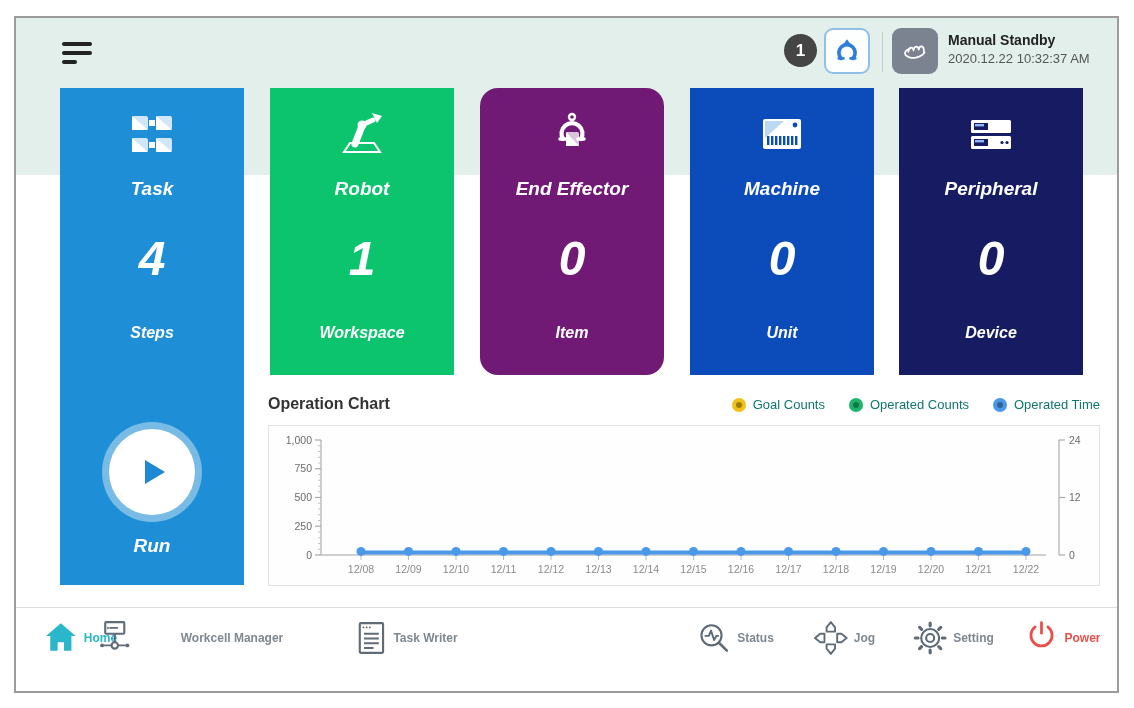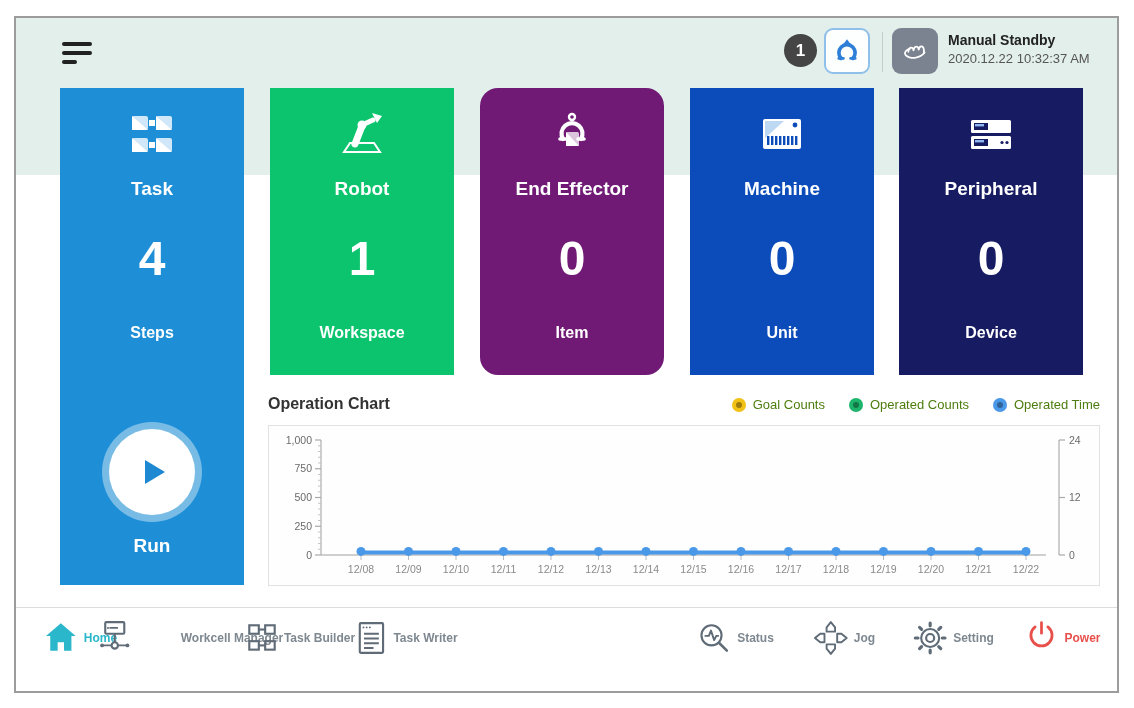--- a/index.html
+++ b/index.html
@@ -18,34 +18,34 @@
   .tool-btn { position:absolute; left:808px; top:10px; width:46px; height:46px; background:#fdfefe; border:2px solid #8fc0ea; border-radius:9px;
               display:flex; align-items:center; justify-content:center; cursor:pointer; }
   .hdr-divider { position:absolute; left:866px; top:14px; width:1px; height:40px; background:#c2cecb; }
   .hand-btn { position:absolute; left:876px; top:10px; width:46px; height:46px; background:#7b8290; border-radius:9px;
               display:flex; align-items:center; justify-content:center; cursor:pointer; }
   .status-block { position:absolute; left:932px; top:14px; }
   .status-title { font-size:14px; font-weight:700; color:#222; }
   .status-time { font-size:13px; color:#555; margin-top:3px; }
 
   
-  .card { position:absolute; top:70px; width:184px; height:287px; color:#fff; text-align:center; cursor:pointer; }
+  .card { position:absolute; top:70px; width:184px; height:287px; color:#fff; text-align:center; cursor:pointer;font-style:italic; }
   .card.tall { height:497px; }
   .card .icon-wrap { position:absolute; top:20px; left:0; width:100%; display:flex; justify-content:center; }
   .card .c-title { position:absolute; top:90px; left:0; width:100%; font-size:19px; font-weight:700; }
   .card .c-value { position:absolute; top:143px; left:0; width:100%; font-size:48px; font-weight:700; }
   .card .c-unit  { position:absolute; top:236px; left:0; width:100%; font-size:16px; font-weight:700; }
   .run-btn { position:absolute; left:49px; top:341px; width:86px; height:86px; border-radius:50%; background:#fff;
              box-shadow:0 0 0 7px rgba(255,255,255,.4); display:flex; align-items:center; justify-content:center; cursor:pointer; }
   .run-label { position:absolute; top:447px; left:0; width:100%; font-size:19px; font-weight:700; }
 
   
   .chart-title { position:absolute; left:252px; top:377px; font-size:16px; font-weight:700; color:#333; }
   .legend { position:absolute; top:379px; right:17px; display:flex; gap:24px; align-items:center; }
-  .legend-item { display:flex; align-items:center; gap:7px; font-size:13px; color:#4d7c0f; }
+  .legend-item { display:flex; align-items:center; gap:7px; font-size:13px; color:#0f766e; }
   .legend-dot { width:14px; height:14px; border-radius:50%; position:relative; }
   .legend-dot::after { content:""; position:absolute; left:4px; top:4px; width:6px; height:6px; border-radius:50%; background:rgba(0,0,0,.35); }
   .chart-panel { position:absolute; left:252px; top:407px; width:832px; height:161px; border:1px solid #e2e2e2; background:#fefefe; }
 
   
   .bottombar { position:absolute; left:0; bottom:0; width:100%; height:84px; background:#fff; border-top:1px solid #dcdcdc; }
   .nav-item { position:absolute; top:12px; transform:translateX(-50%); display:flex; flex-direction:row; align-items:center; gap:5px; cursor:pointer; }
   .nav-label { font-size:12px; font-weight:700; color:#7e8890; white-space:nowrap; }
   .nav-item.active .nav-label { color:#2ab7cc; }
   .nav-item.danger .nav-label { color:#e8504c; }
@@ -298,33 +298,20 @@
             <circle cx="17" cy="24" r="3"></circle>
             <path d="M 5,24 H 14 M 20,24 H 29" stroke-width="1.6"></path>
           </g>
           <path d="M 12,7.5 H 20" stroke="#5f6b76" stroke-width="1.6"></path>
           <circle cx="10.6" cy="7.5" r="1" fill="#5f6b76"></circle>
           <circle cx="5" cy="24" r="1.8" fill="#5f6b76"></circle>
             <circle cx="29" cy="24" r="1.8" fill="#5f6b76"></circle>
         </svg>
         <div class="nav-label">Workcell Manager</div>
       </div>
-      <div class="nav-item" style="left:283px;">
-        <svg width="36" height="36" viewBox="0 0 34 34">
-          <g fill="none" stroke="#5f6b76" stroke-width="2">
-            <rect x="6" y="5" width="9" height="8"></rect>
-              <rect x="21" y="5" width="9" height="8"></rect>
-              <path d="M 15,9 H 21"></path>
-            <rect x="6" y="20" width="9" height="8"></rect>
-              <rect x="21" y="20" width="9" height="8"></rect>
-              <path d="M 15,24 H 21"></path>
-          </g>
-        </svg>
-        <div class="nav-label">Task Builder</div>
-      </div>
       <div class="nav-item" style="left:389px;">
         <svg width="36" height="36" viewBox="0 0 34 34">
           <rect x="7" y="3" width="22" height="28" rx="1" fill="none" stroke="#5f6b76" stroke-width="2"></rect>
           <circle cx="10.5" cy="7" r=".9" fill="#5f6b76"></circle>
             <circle cx="13.5" cy="7" r=".9" fill="#5f6b76"></circle>
             <circle cx="16.5" cy="7" r=".9" fill="#5f6b76"></circle>
           <g stroke="#5f6b76" stroke-width="1.8">
             <path d="M 11,13 H 25 M 11,17.5 H 25 M 11,22 H 25 M 11,26.5 H 20"></path>
           </g>
         </svg>

